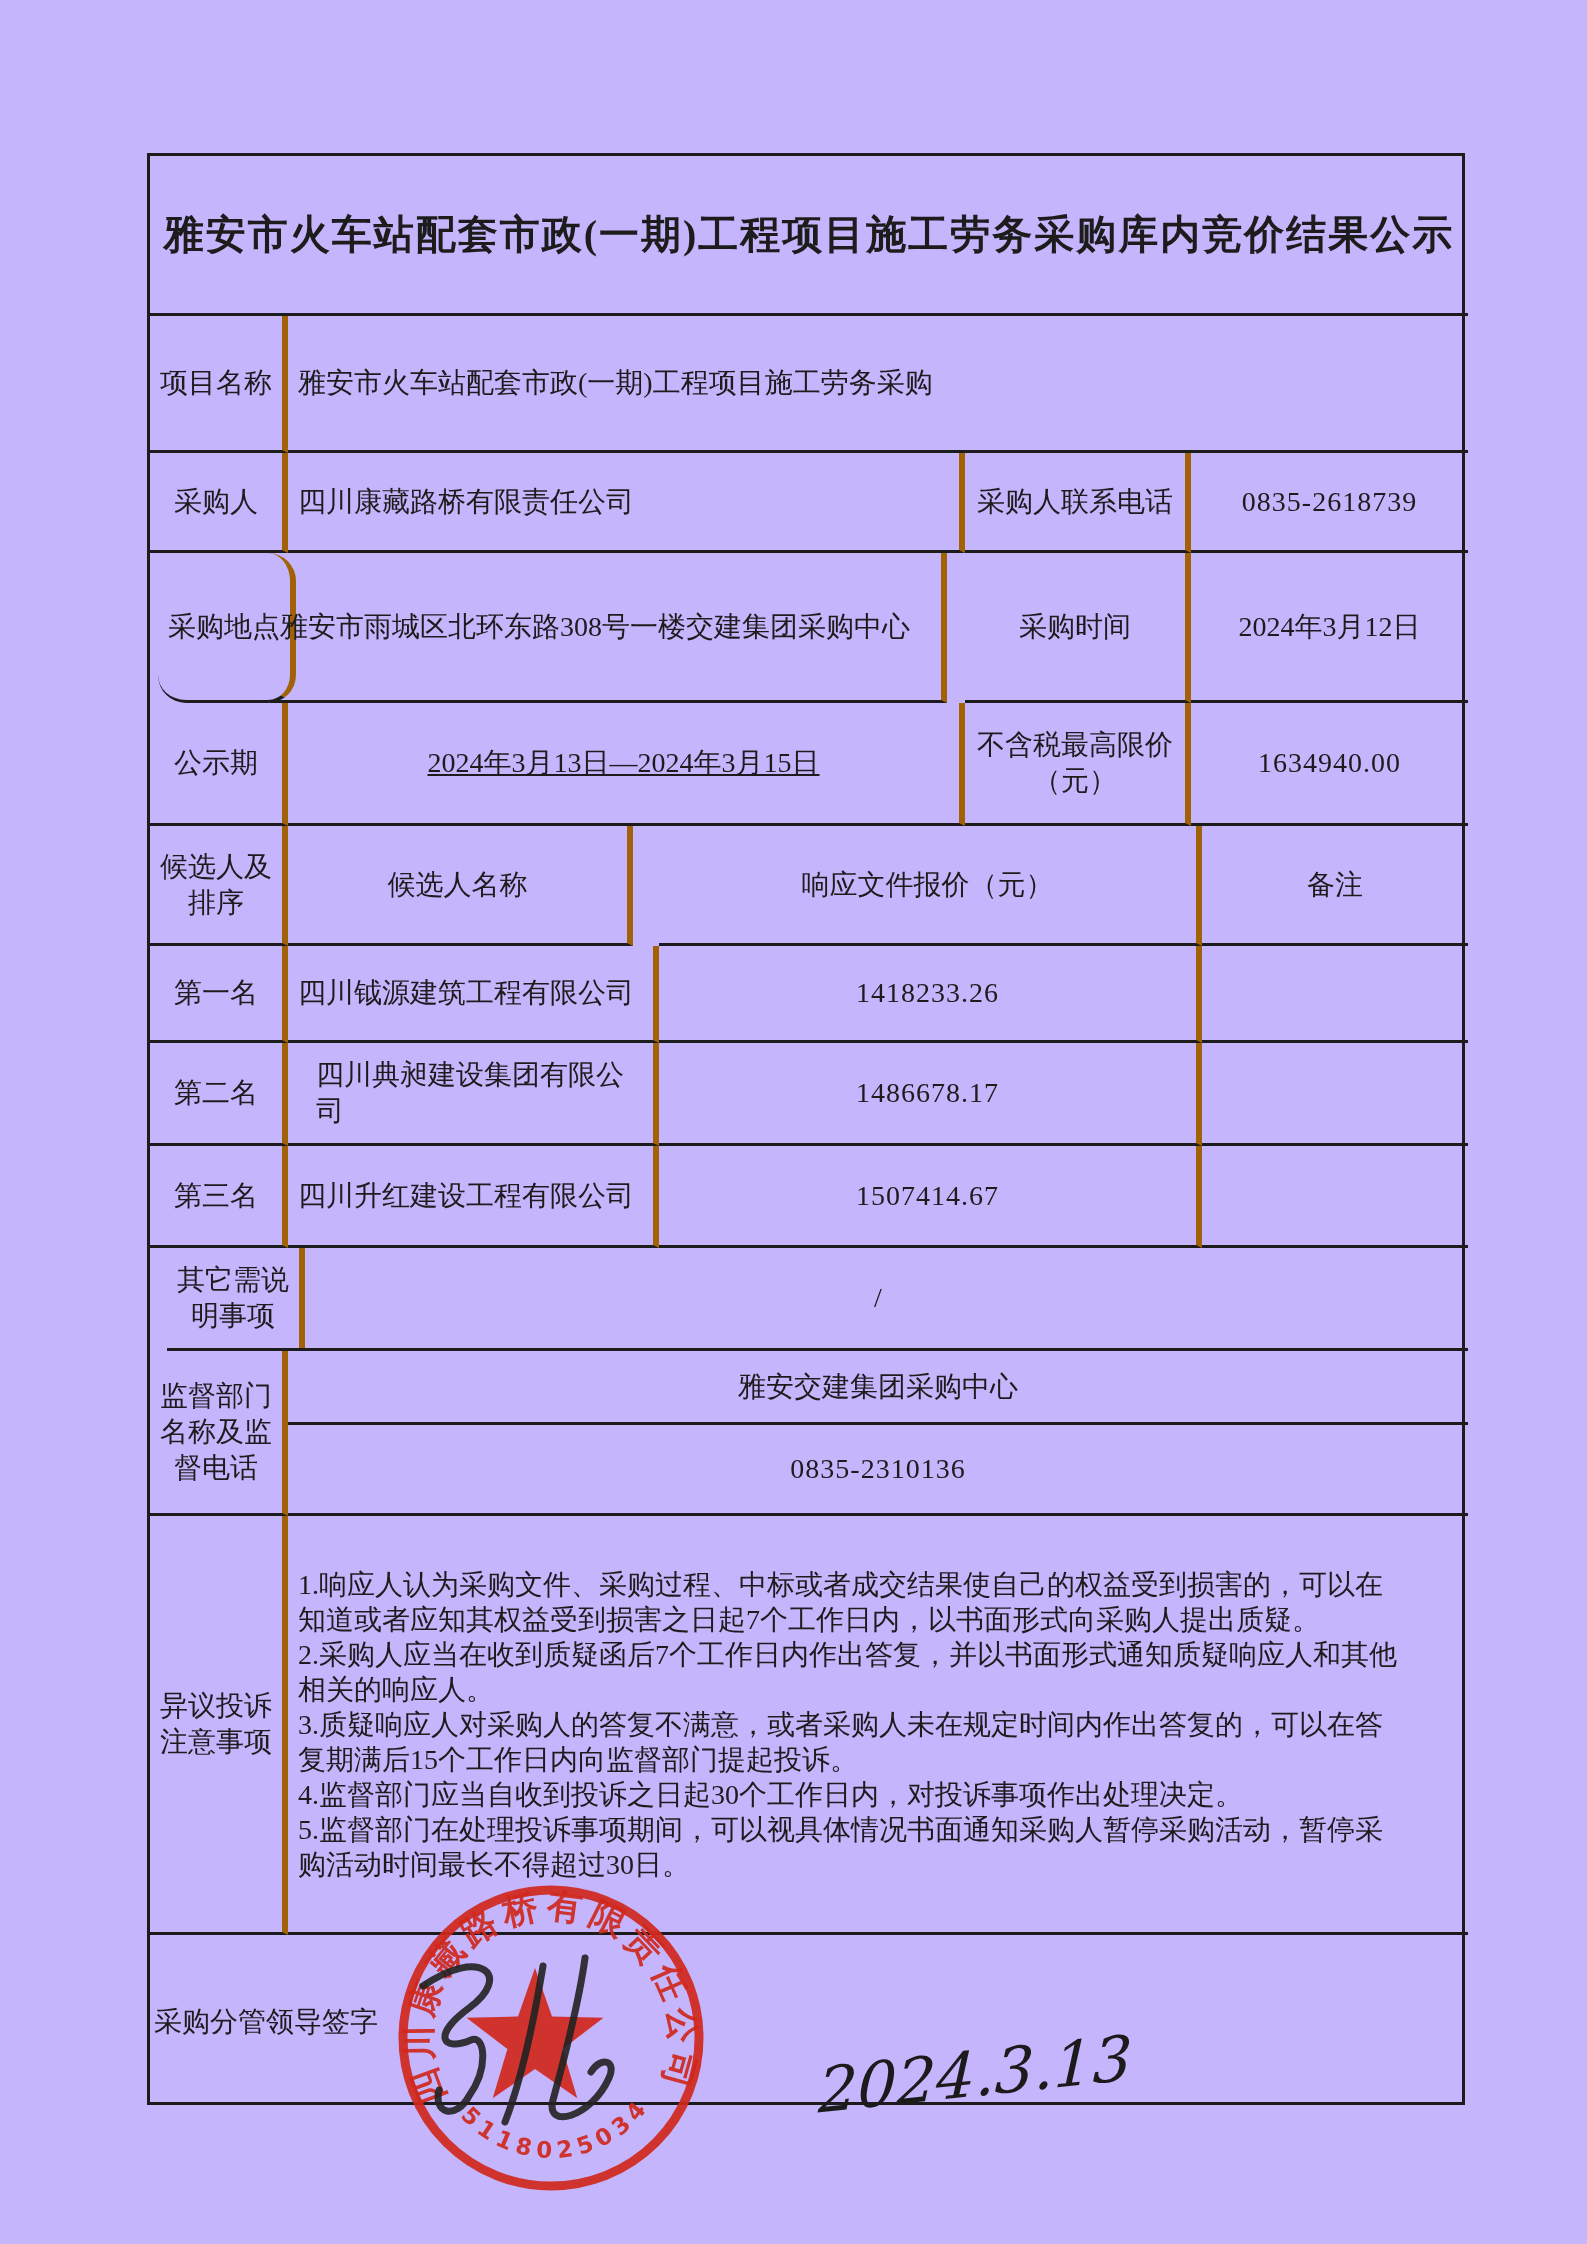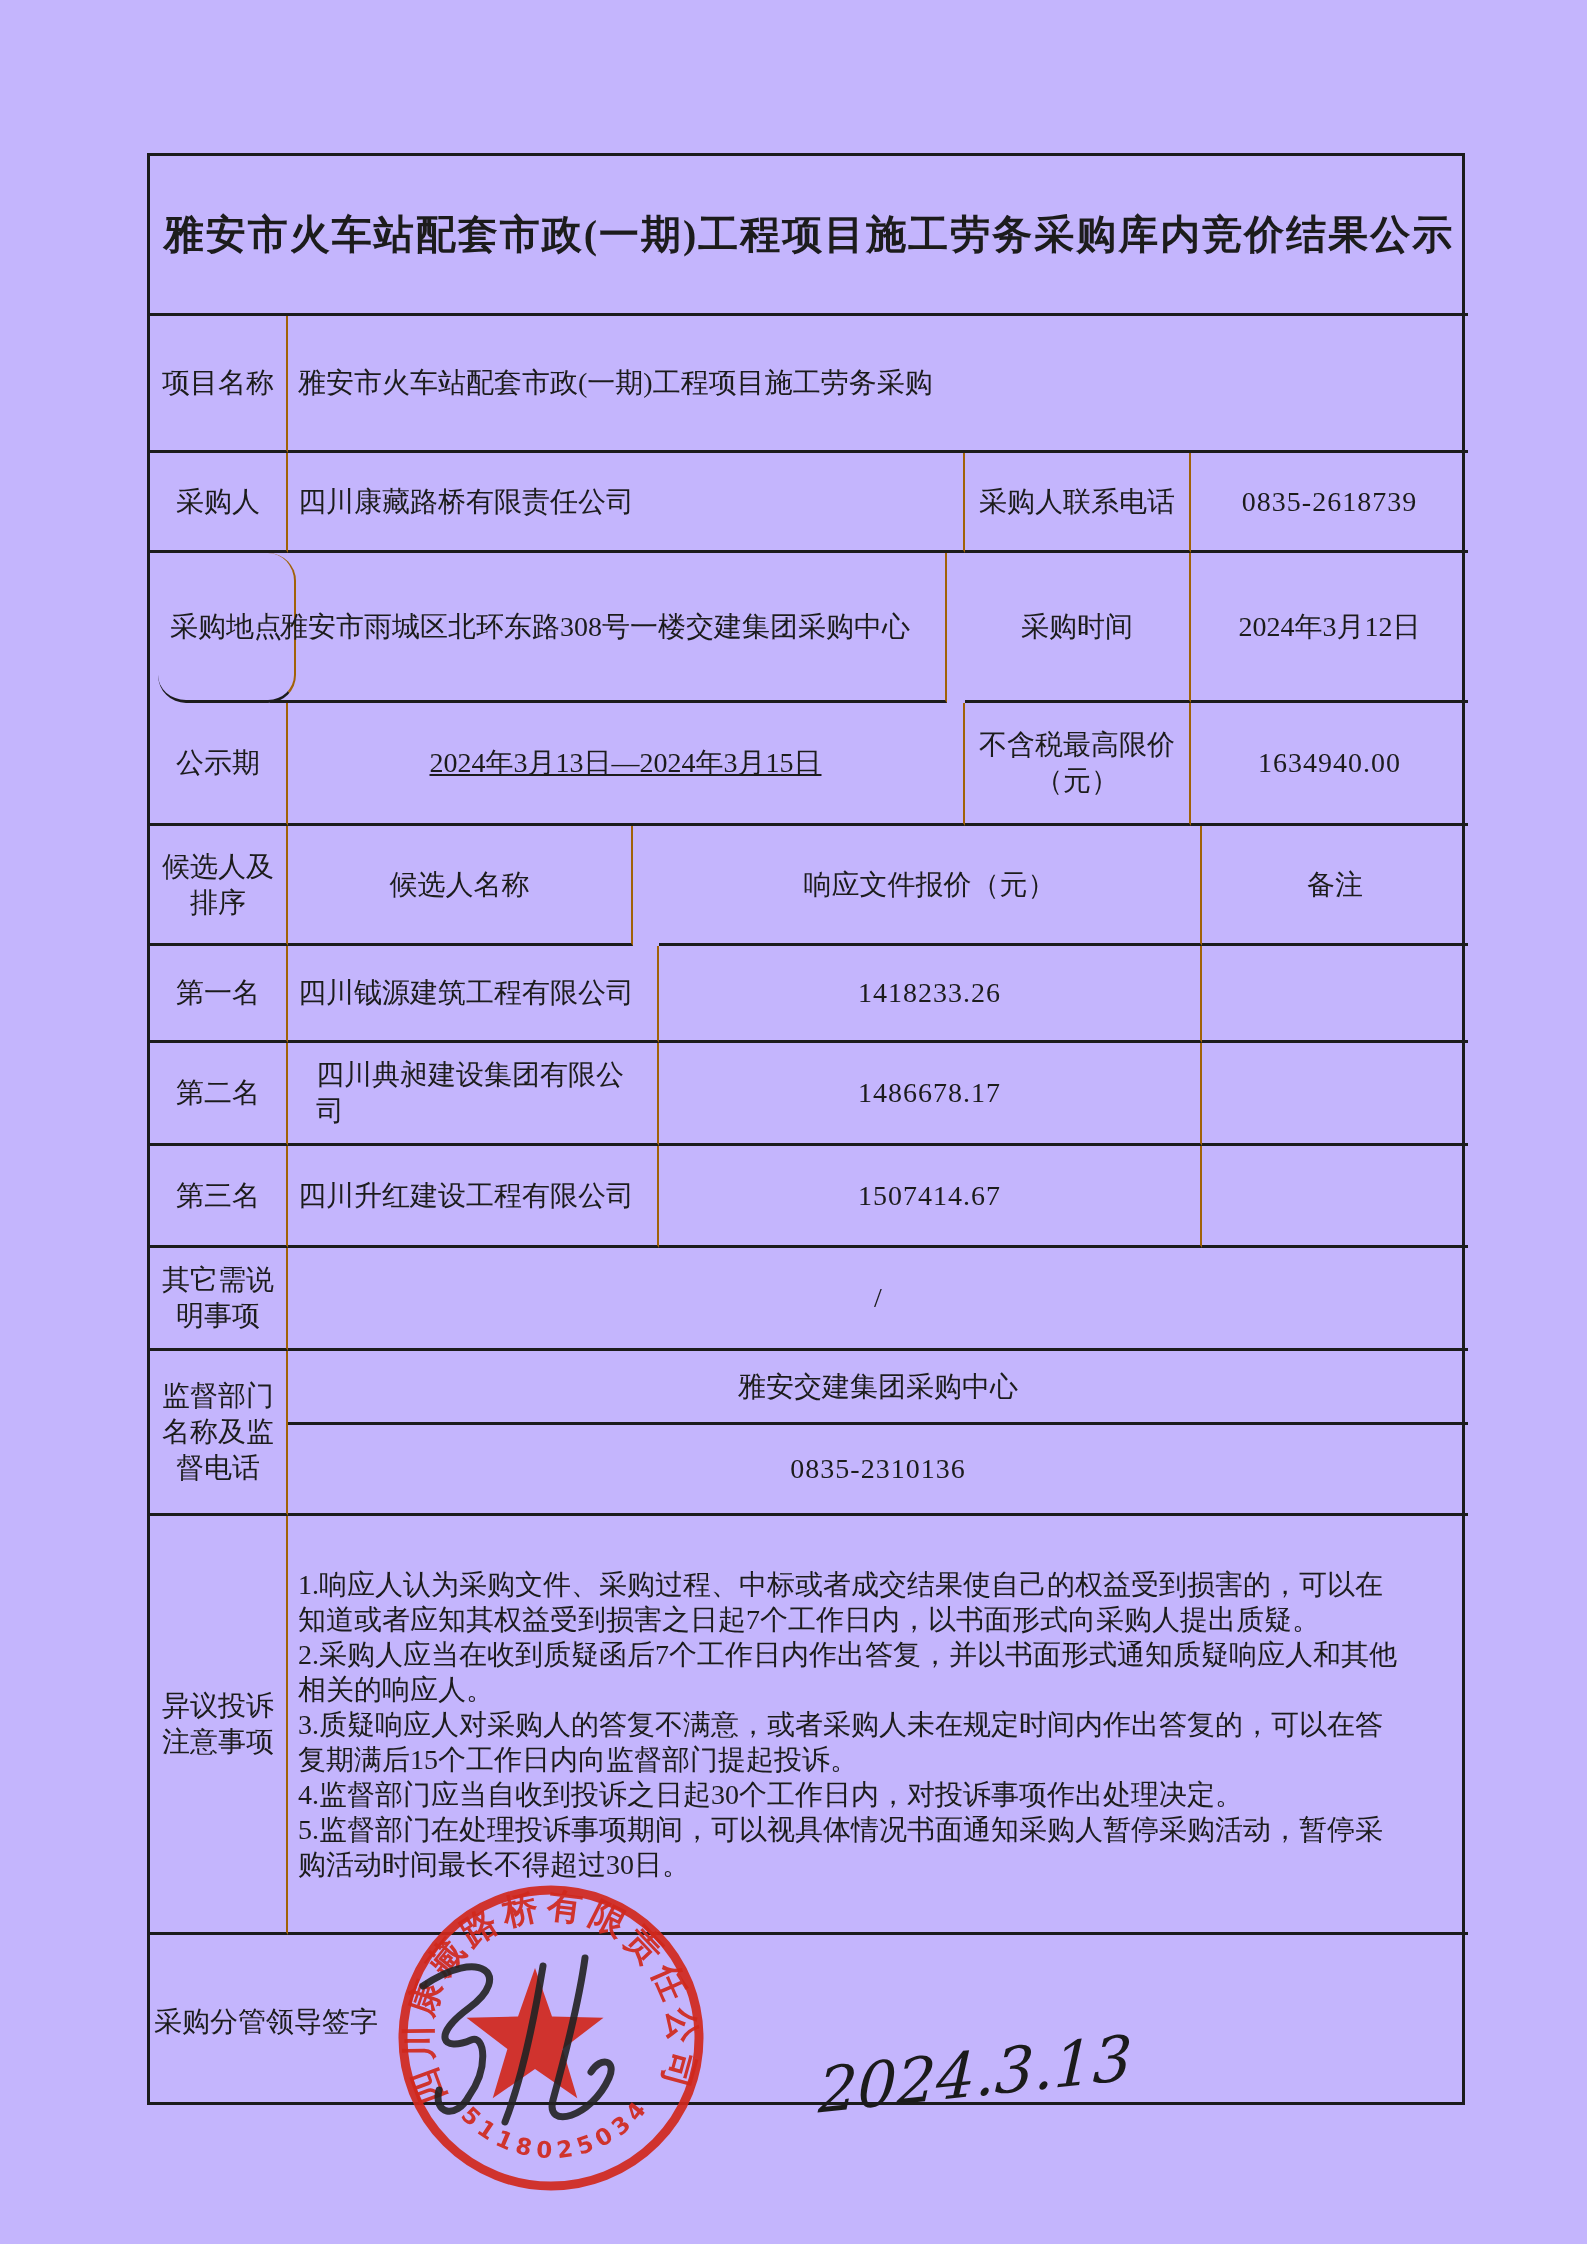--- a/index.html
+++ b/index.html
@@ -13,21 +13,21 @@
   }
   .tbl{
     position:absolute;left:147px;top:153px;
     width:1318px;height:1952px;
     border:3px solid #1c1c1c;
     box-sizing:border-box;
   }
   .cell{
     position:absolute;
     box-sizing:border-box;
-    border-right:2px solid #a16207;
+    border-right:6px solid #a16207;
     border-bottom:3px solid #1c1c1c;
     display:flex;align-items:center;justify-content:center;
     font-size:28px;line-height:36px;
     text-align:center;
     overflow:hidden;
   }
   .cell.noright{border-right:none;}
   .cell.nobottom{border-bottom:none;}
   .cell.left{justify-content:flex-start;text-align:left;padding-left:10px;padding-right:8px;}
   .preline{white-space:pre-line;}
@@ -87,21 +87,21 @@
     <div class="cell" style="left:0;top:887px;width:138px;height:103px;">第二名</div>
     <div class="cell left" style="left:138px;top:887px;width:371px;height:103px;padding-left:28px;">四川典昶建设集团有限公司</div>
     <div class="cell num" style="left:509px;top:887px;width:543px;height:103px;">1486678.17</div>
     <div class="cell noright" style="left:1052px;top:887px;width:266px;height:103px;"></div>
 
     <div class="cell" style="left:0;top:990px;width:138px;height:102px;">第三名</div>
     <div class="cell left" style="left:138px;top:990px;width:371px;height:102px;">四川升红建设工程有限公司</div>
     <div class="cell num" style="left:509px;top:990px;width:543px;height:102px;">1507414.67</div>
     <div class="cell noright" style="left:1052px;top:990px;width:266px;height:102px;"></div>
 
-    <div class="cell preline" style="left:0;top:1092px;width:138px;height:103px;">其它需说
+    <div class="cell preline" style="left:17px;top:1092px;width:138px;height:103px;">其它需说
 明事项</div>
     <div class="cell noright" style="left:138px;top:1092px;width:1180px;height:103px;">/</div>
 
     <div class="cell preline" style="left:0;top:1195px;width:138px;height:165px;">监督部门
 名称及监
 督电话</div>
     <div class="cell noright" style="left:138px;top:1195px;width:1180px;height:74px;">雅安交建集团采购中心</div>
     <div class="cell noright num" style="left:138px;top:1269px;width:1180px;height:91px;">0835-2310136</div>
 
     <div class="cell preline" style="left:0;top:1360px;width:138px;height:419px;">异议投诉

